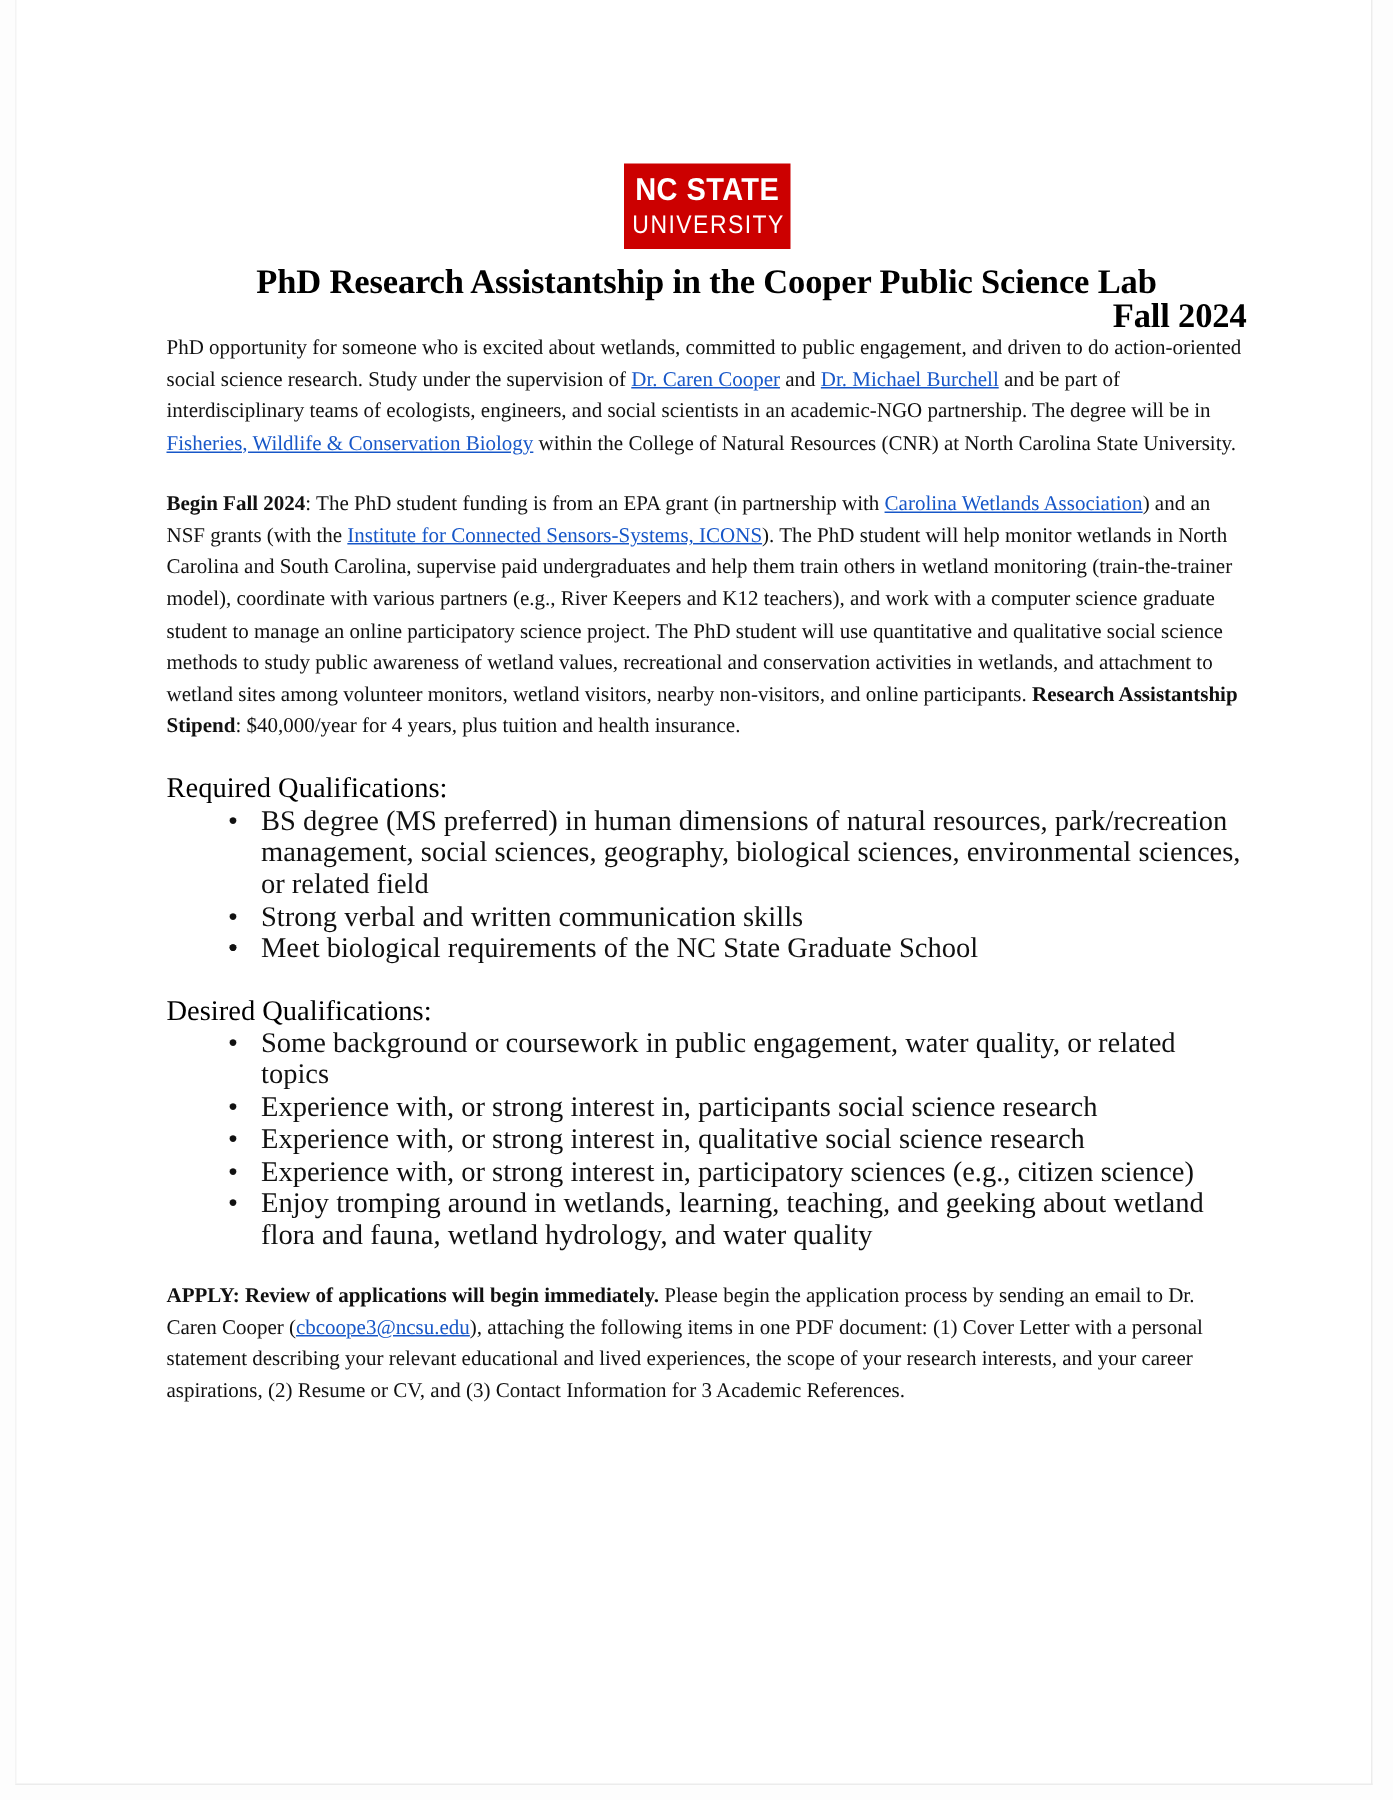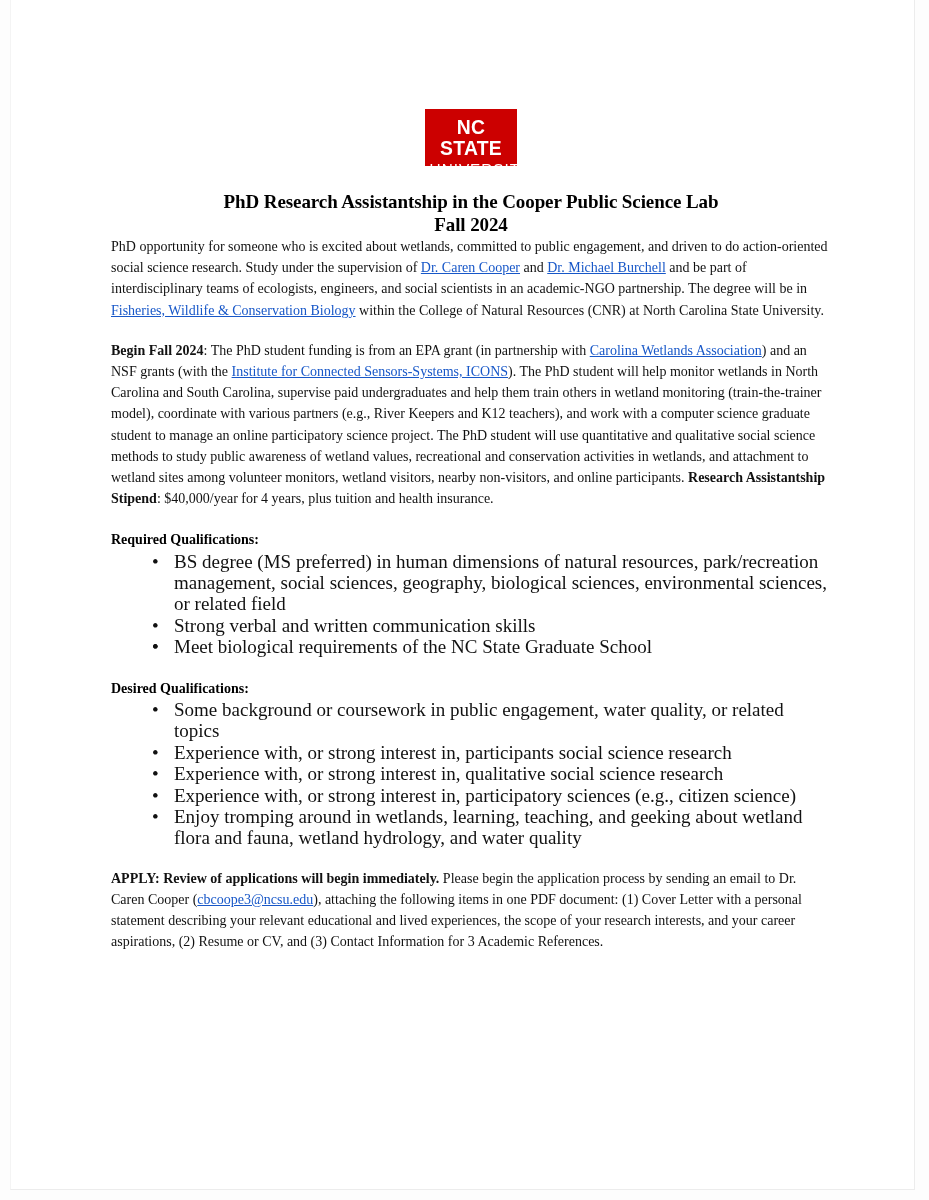--- a/index.html
+++ b/index.html
@@ -44,21 +44,21 @@
 
   
   .logo-wrap {
     margin: 0;
     padding-top: 109px;
     text-align: center;
   }
   .nc-logo {
     display: inline-block;
     background: #CC0000;
-    width: 92px;
+    width: 111px;
     height: 57px;
     box-sizing: border-box;
     padding: 7px 0 0 0;
     text-align: center;
     font-family: "Liberation Sans", "DejaVu Sans", sans-serif;
     line-height: 1;
   }
   .nc-logo-main {
     display: block;
     color: #ffffff;
@@ -74,26 +74,26 @@
     font-size: 17px;
     letter-spacing: 1.1px;
     margin-top: 4px;
     transform: scaleX(0.9);
   }
 
   
   .doc-title {
     text-align: center;
     font-weight: bold;
-    font-size: 19px;
+    font-size: 23px;
     line-height: 23px;
     margin: 10px 0 0 0;
     letter-spacing: -0.1px;
   }
-  .doc-title .line2 { display: block; }
+  .doc-title .line2 { display: block; text-align: right; }
 
   
   p.para {
     margin: 0;
     font-size: 14px;
     line-height: 21.2px;
     text-align: left;
     color: #111111;
   }
   p.para.spaced { margin-top: 19px; }
@@ -101,23 +101,23 @@
   .b { font-weight: bold; }
 
   a.doclink,
   .doclink {
     color: #1757C8;
     text-decoration: underline;
   }
 
   .section-head {
     margin: 20px 0 0 0;
-    font-size: 14px;
+    font-size: 19px;
     line-height: 21.2px;
-    font-weight: bold;
+    font-weight: normal;
   }
 
   
   ul.bullets {
     margin: 0;
     padding: 0;
     list-style: none;
   }
   ul.bullets li {
     position: relative;

